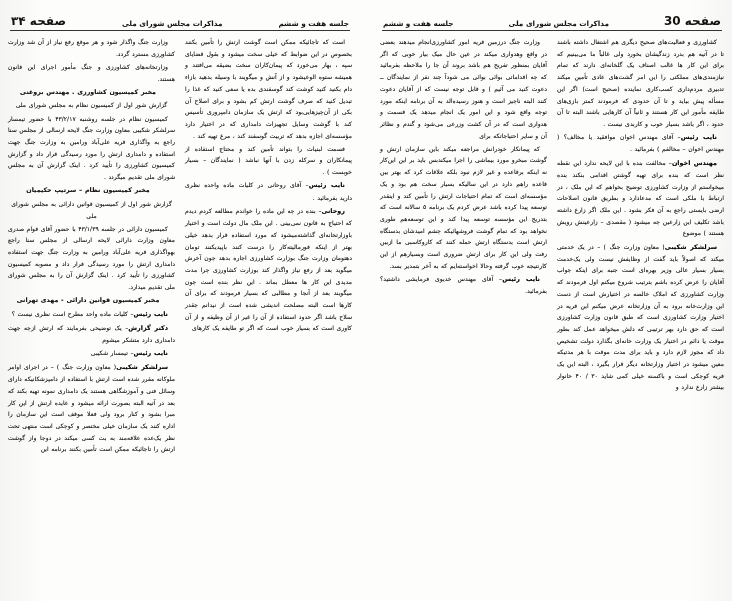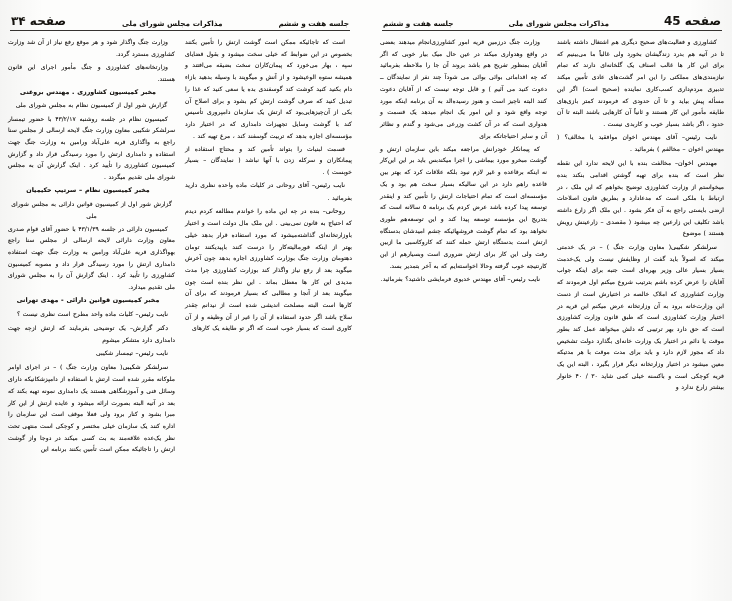--- a/index.html
+++ b/index.html
@@ -74,21 +74,21 @@
     text-align-last:right;
     color:#1d1a17;
     word-spacing:0.6px;
   }
   p.para{
     margin:0 0 1.5px 0;
     text-indent:7px;
   }
   p.para.center{text-align:center;text-align-last:center;text-indent:0;}
   .speaker{
-    font-weight:normal;
+    font-weight:bold;
     color:#100e0c;
     font-size:6.4px;
   }
   .sec-head{
     font-weight:bold;
     font-size:6.3px;
     text-align:center;
     text-align-last:center;
     text-indent:0;
     margin:2.5px 0 1.5px 0;
@@ -102,21 +102,21 @@
 </style>
 </head>
 <body>
 
 <div class="page-scan"></div>
 
 <div class="spread">
 
   <div class="page page-left">
     <div class="running-head">
-      <span class="rh-item rh-page-no">صفحه 45</span>
+      <span class="rh-item rh-page-no">صفحه 30</span>
       <span class="rh-item">مذاکرات مجلس شورای ملی</span>
       <span class="rh-item">جلسه هفت و ششم</span>
     </div>
     <div class="rh-rule"></div>
     <div class="cols">
 
       <div class="col">
         <div class="col-inner">
           <p class="para">کشاورزی و فعالیت‌های صحیح دیگری هم اشتغال داشته باشند تا در آتیه هم بدرد زندگیشان بخورد ولی غالباً ما می‌بینیم که برای این کار ها غالب اصناف یک گلخانه‌ای دارند که تمام نیازمندی‌های مملکتی را این امر گشت‌های عادی تأمین میکند تدبیری مردم‌داری کسب‌کاری نماینده (صحیح است) اگر این مسأله پیش بیاید و تا آن حدودی که فرمودند کمتر بازی‌های طایفه مأمور این کار هستند و ثانیاً آن کارهایی باشند البته تا آن حدود ، اگر باشد بسیار خوب و کاربدی نیست .</p>
           <p class="para"><span class="speaker">نایب رئیس</span><span>– آقای مهندس اخوان موافقید یا مخالف؟ ( مهندس اخوان – مخالفم ) بفرمائید .</span></p>

